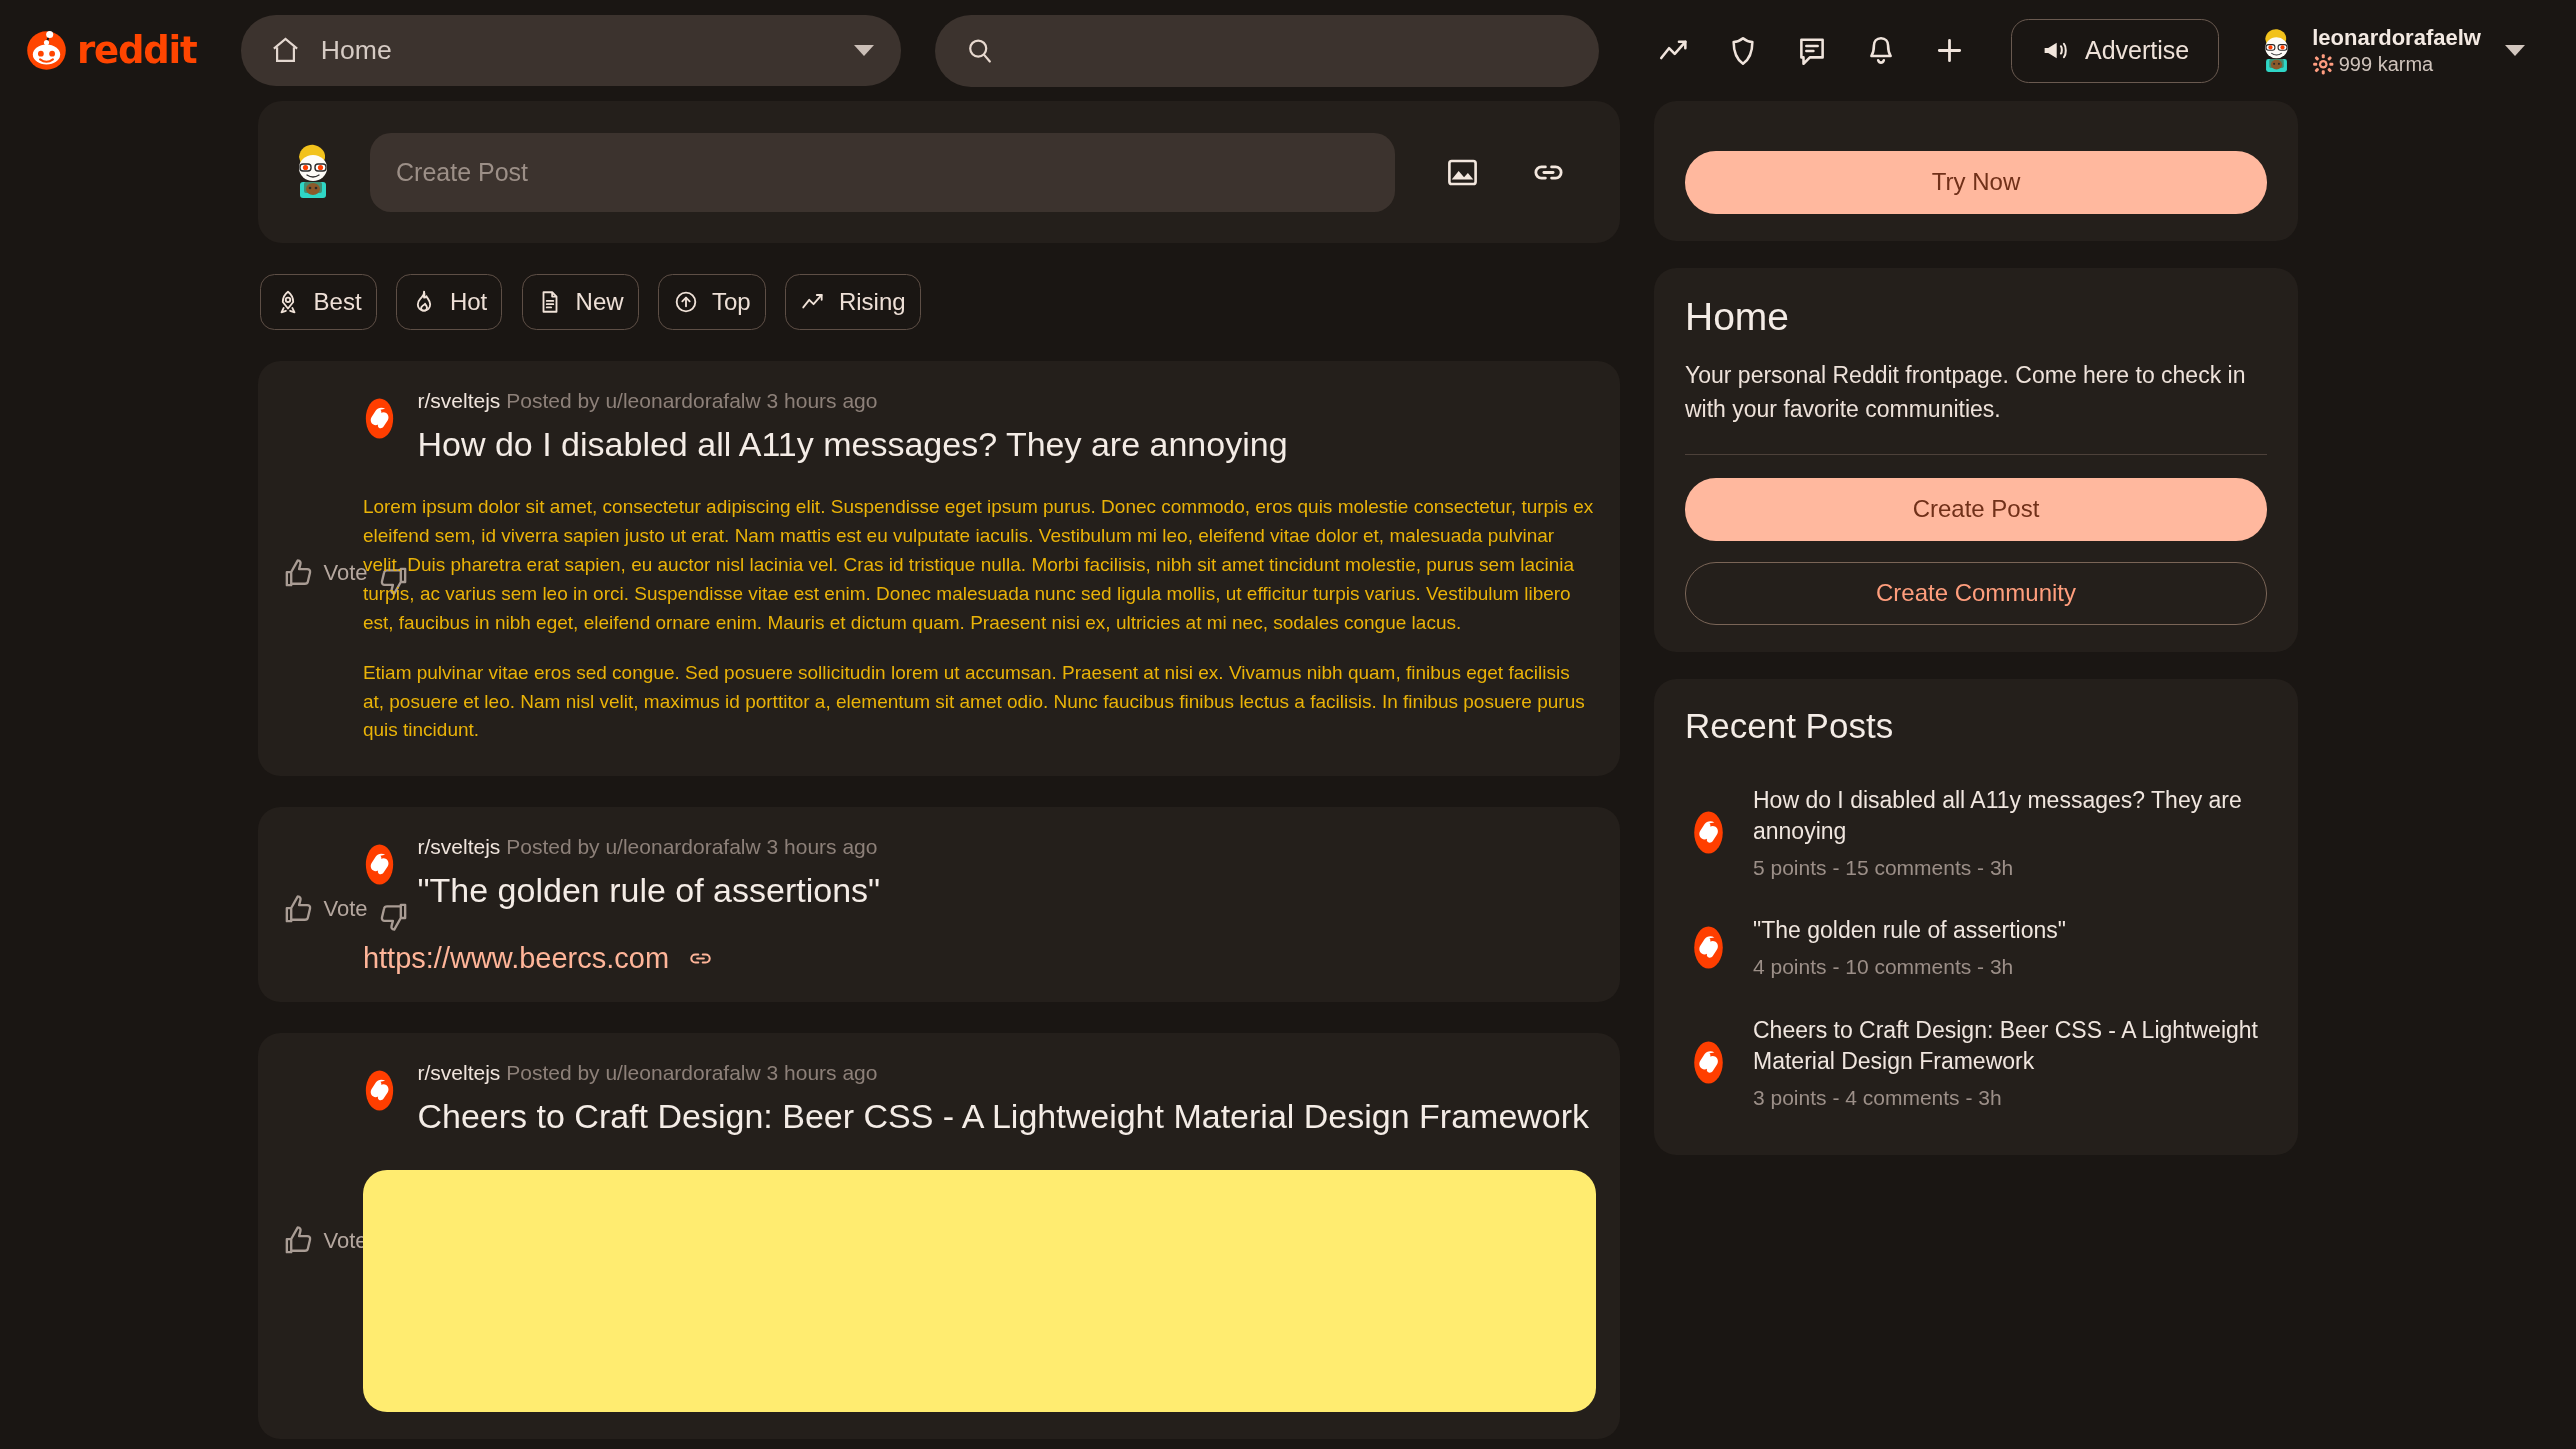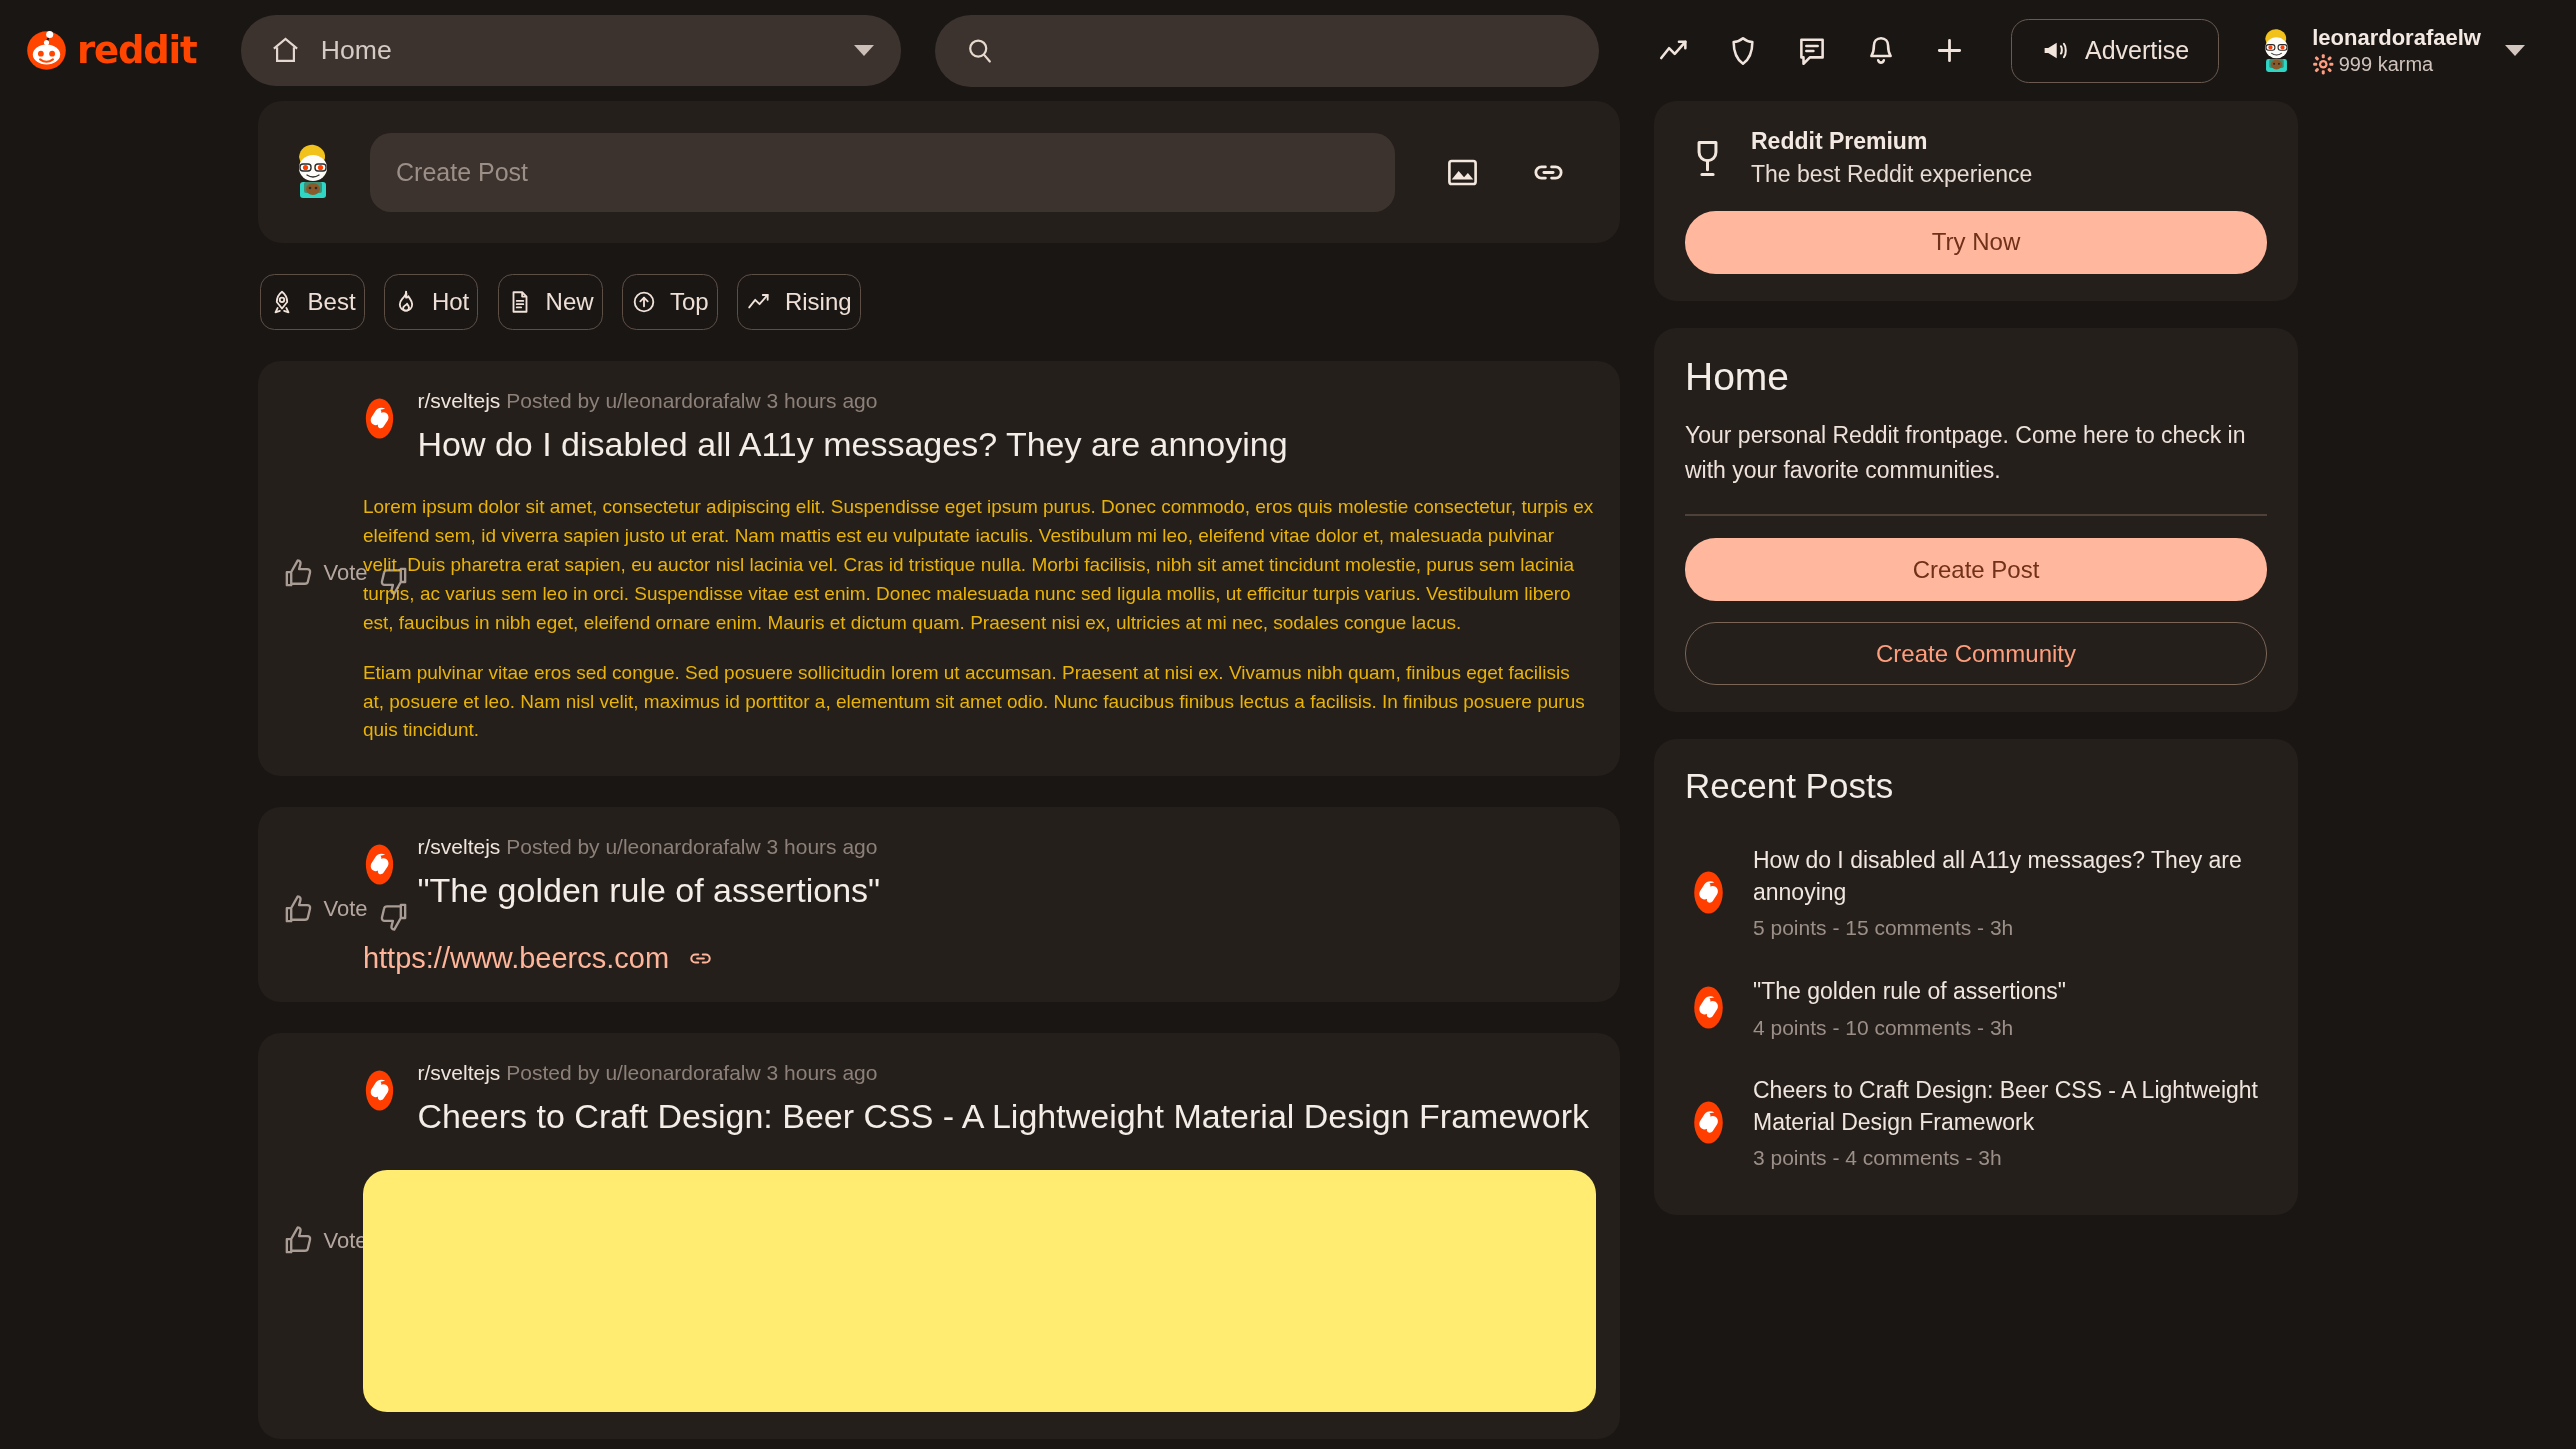--- a/index.html
+++ b/index.html
@@ -129,21 +129,21 @@
   .composer-input::placeholder { color: #9c8f87; }
   .composer-act {
     width: 74px; height: 74px;
     display: flex; align-items: center; justify-content: center;
     cursor: pointer; border-radius: 50%;
   }
 
   
   .filters { display: flex; gap: 19.3px; margin-top: 31px; padding-left: 1.6px; }
   .filter-chip {
-    height: 56px; padding: 0 8px;
+    height: 56px; padding: 0 14px;
     border: 1.6px solid #5e4f46;
     border-radius: 14.5px;
     display: flex; align-items: center; gap: 13px;
     cursor: pointer; background: transparent; text-align: center;
   }
   .filter-chip .lbl { font-size: 24px; color: #eee0d7; font-family: "Liberation Sans", sans-serif; }
 
   
   .post {
     background: #241f1b;
@@ -526,30 +526,20 @@
           </div>
         </div>
         <div class="post-image"></div>
       </div>
     </div>
   </div>
 
   <div class="side-col">
 
     <div class="card">
-      <div class="premium-top">
-        <svg width="45" height="45" viewBox="0 0 24 24" fill="none" stroke="#f2e6dd" stroke-width="1.6" stroke-linejoin="round">
-          <path d="M7.5 3.5h9v5.2a4.5 4.5 0 0 1-9 0z"></path>
-          <path d="M12 13.2V18M9 20.5h6" stroke-linecap="round"></path>
-        </svg>
-        <div class="premium-txt">
-          <span class="premium-title">Reddit Premium</span>
-          <span class="premium-sub">The best Reddit experience</span>
-        </div>
-      </div>
       <button class="btn-filled">Try Now</button>
     </div>
 
     <div class="card">
       <div class="home-title">Home</div>
       <div class="home-desc">Your personal Reddit frontpage. Come here to check in with your favorite communities.</div>
       <div class="divider"></div>
       <button class="btn-filled">Create Post</button>
       <button class="btn-outline">Create Community</button>
     </div>

